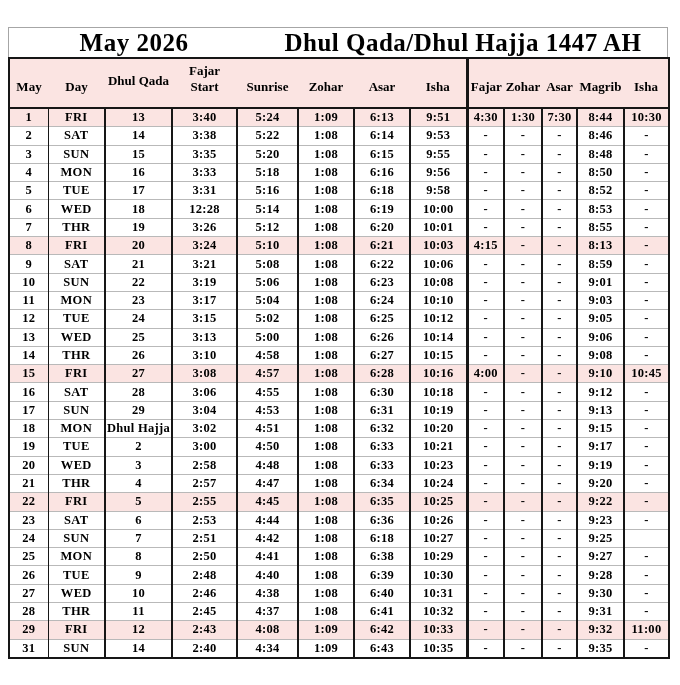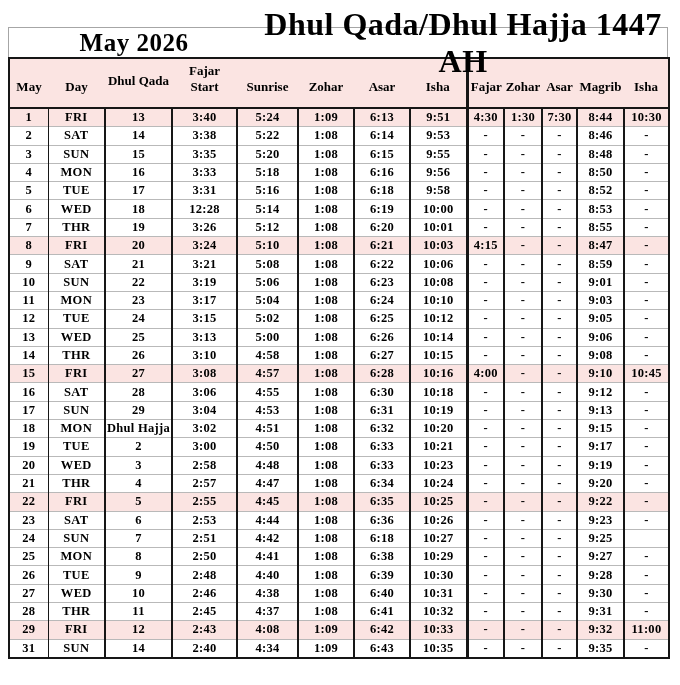--- a/index.html
+++ b/index.html
@@ -14,21 +14,21 @@
     font-family:"Liberation Serif","DejaVu Serif",serif;
     font-weight:bold;color:#000;
   }
   .page{padding-top:27px;padding-left:8px;}
   .title-row{
     width:660px;height:30px;box-sizing:border-box;
     border:1px solid var(--titleborder);border-bottom:none;
     display:flex;align-items:center;background:#fff;
   }
   .title-left{flex:0 0 38%;text-align:center;font-size:25px;letter-spacing:.5px;}
-  .title-right{flex:1 1 auto;text-align:center;font-size:32px;letter-spacing:.5px;}
+  .title-right{flex:1 1 auto;text-align:center;font-size:25px;letter-spacing:.5px;}
   table.pt{
     border-collapse:collapse;table-layout:fixed;width:660px;
     border:2.5px solid var(--bk);
   }
   .pt th,.pt td{
     padding:0;margin:0;text-align:center;overflow:hidden;white-space:nowrap;
     font-weight:bold;
   }
   
   tr.group-row th{
@@ -213,21 +213,21 @@
           <td>FRI</td>
           <td>20</td>
           <td>3:24</td>
           <td>5:10</td>
           <td>1:08</td>
           <td>6:21</td>
           <td>10:03</td>
           <td>4:15</td>
           <td>-</td>
           <td>-</td>
-          <td>8:47</td>
+          <td>8:13</td>
           <td>-</td>
         </tr>
         <tr>
           <td>9</td>
           <td>SAT</td>
           <td>21</td>
           <td>3:21</td>
           <td>5:08</td>
           <td>1:08</td>
           <td>6:22</td>

